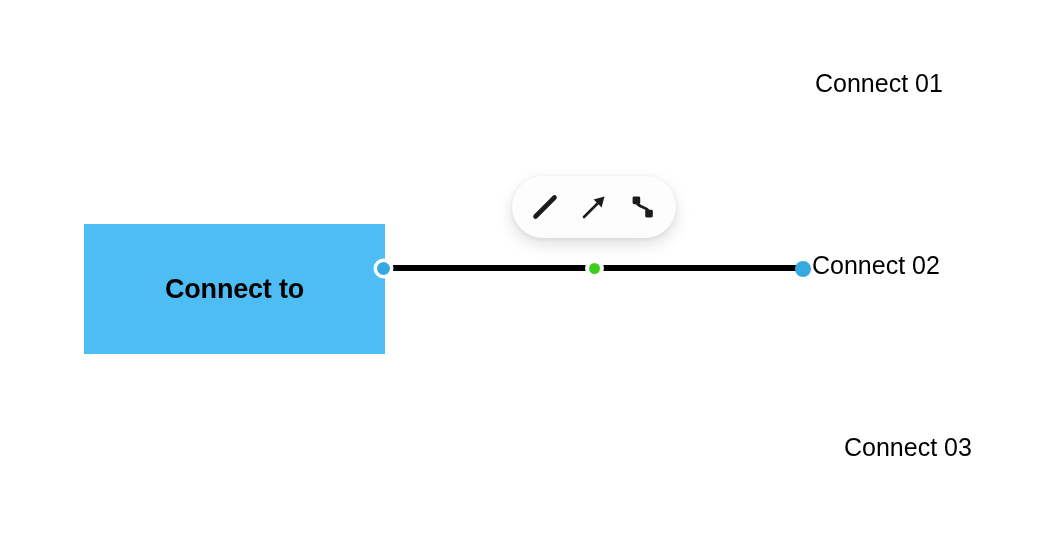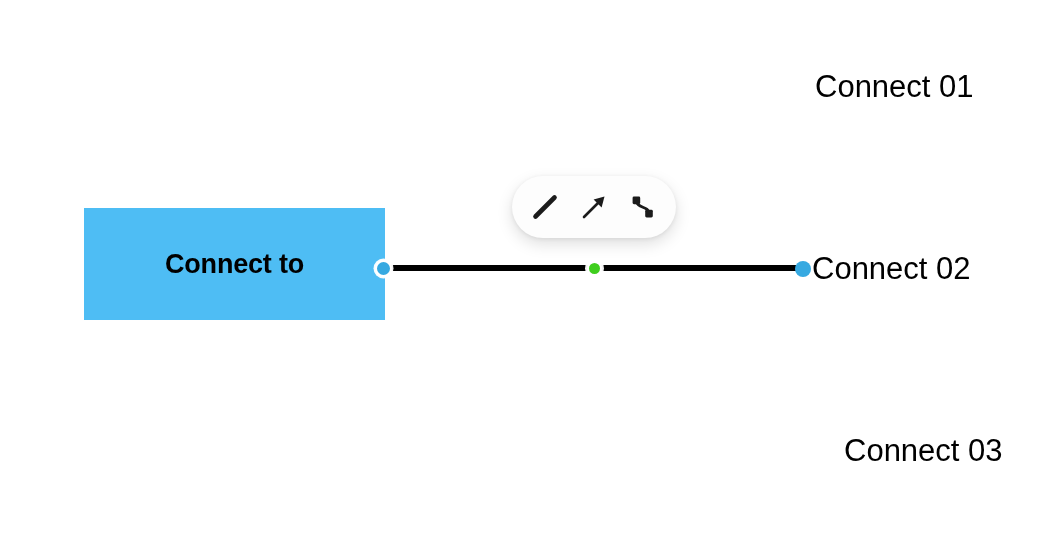--- a/index.html
+++ b/index.html
@@ -17,42 +17,42 @@
     position: relative;
     width: 1060px;
     height: 550px;
     background: #ffffff;
   }
 
   
   .node-box {
     position: absolute;
     left: 84px;
-    top: 208px;
+    top: 224px;
     width: 301px;
-    height: 112px;
+    height: 130px;
     background: #4ebdf4;
     display: flex;
     align-items: center;
     justify-content: center;
     box-sizing: border-box;
   }
   .node-box-label {
     font-size: 27px;
     font-weight: bold;
     color: #000000;
     letter-spacing: -0.2px;
     line-height: 1;
     white-space: nowrap;
   }
 
   
   .text-label {
     position: absolute;
-    font-size: 31px;
+    font-size: 25px;
     font-weight: 400;
     color: #000000;
     white-space: nowrap;
     line-height: 1;
   }
   #label-connect-01 { left: 815px; top: 71px; }
   #label-connect-02 { left: 812px; top: 253px; }
   #label-connect-03 { left: 844px; top: 435px; }
 
   

